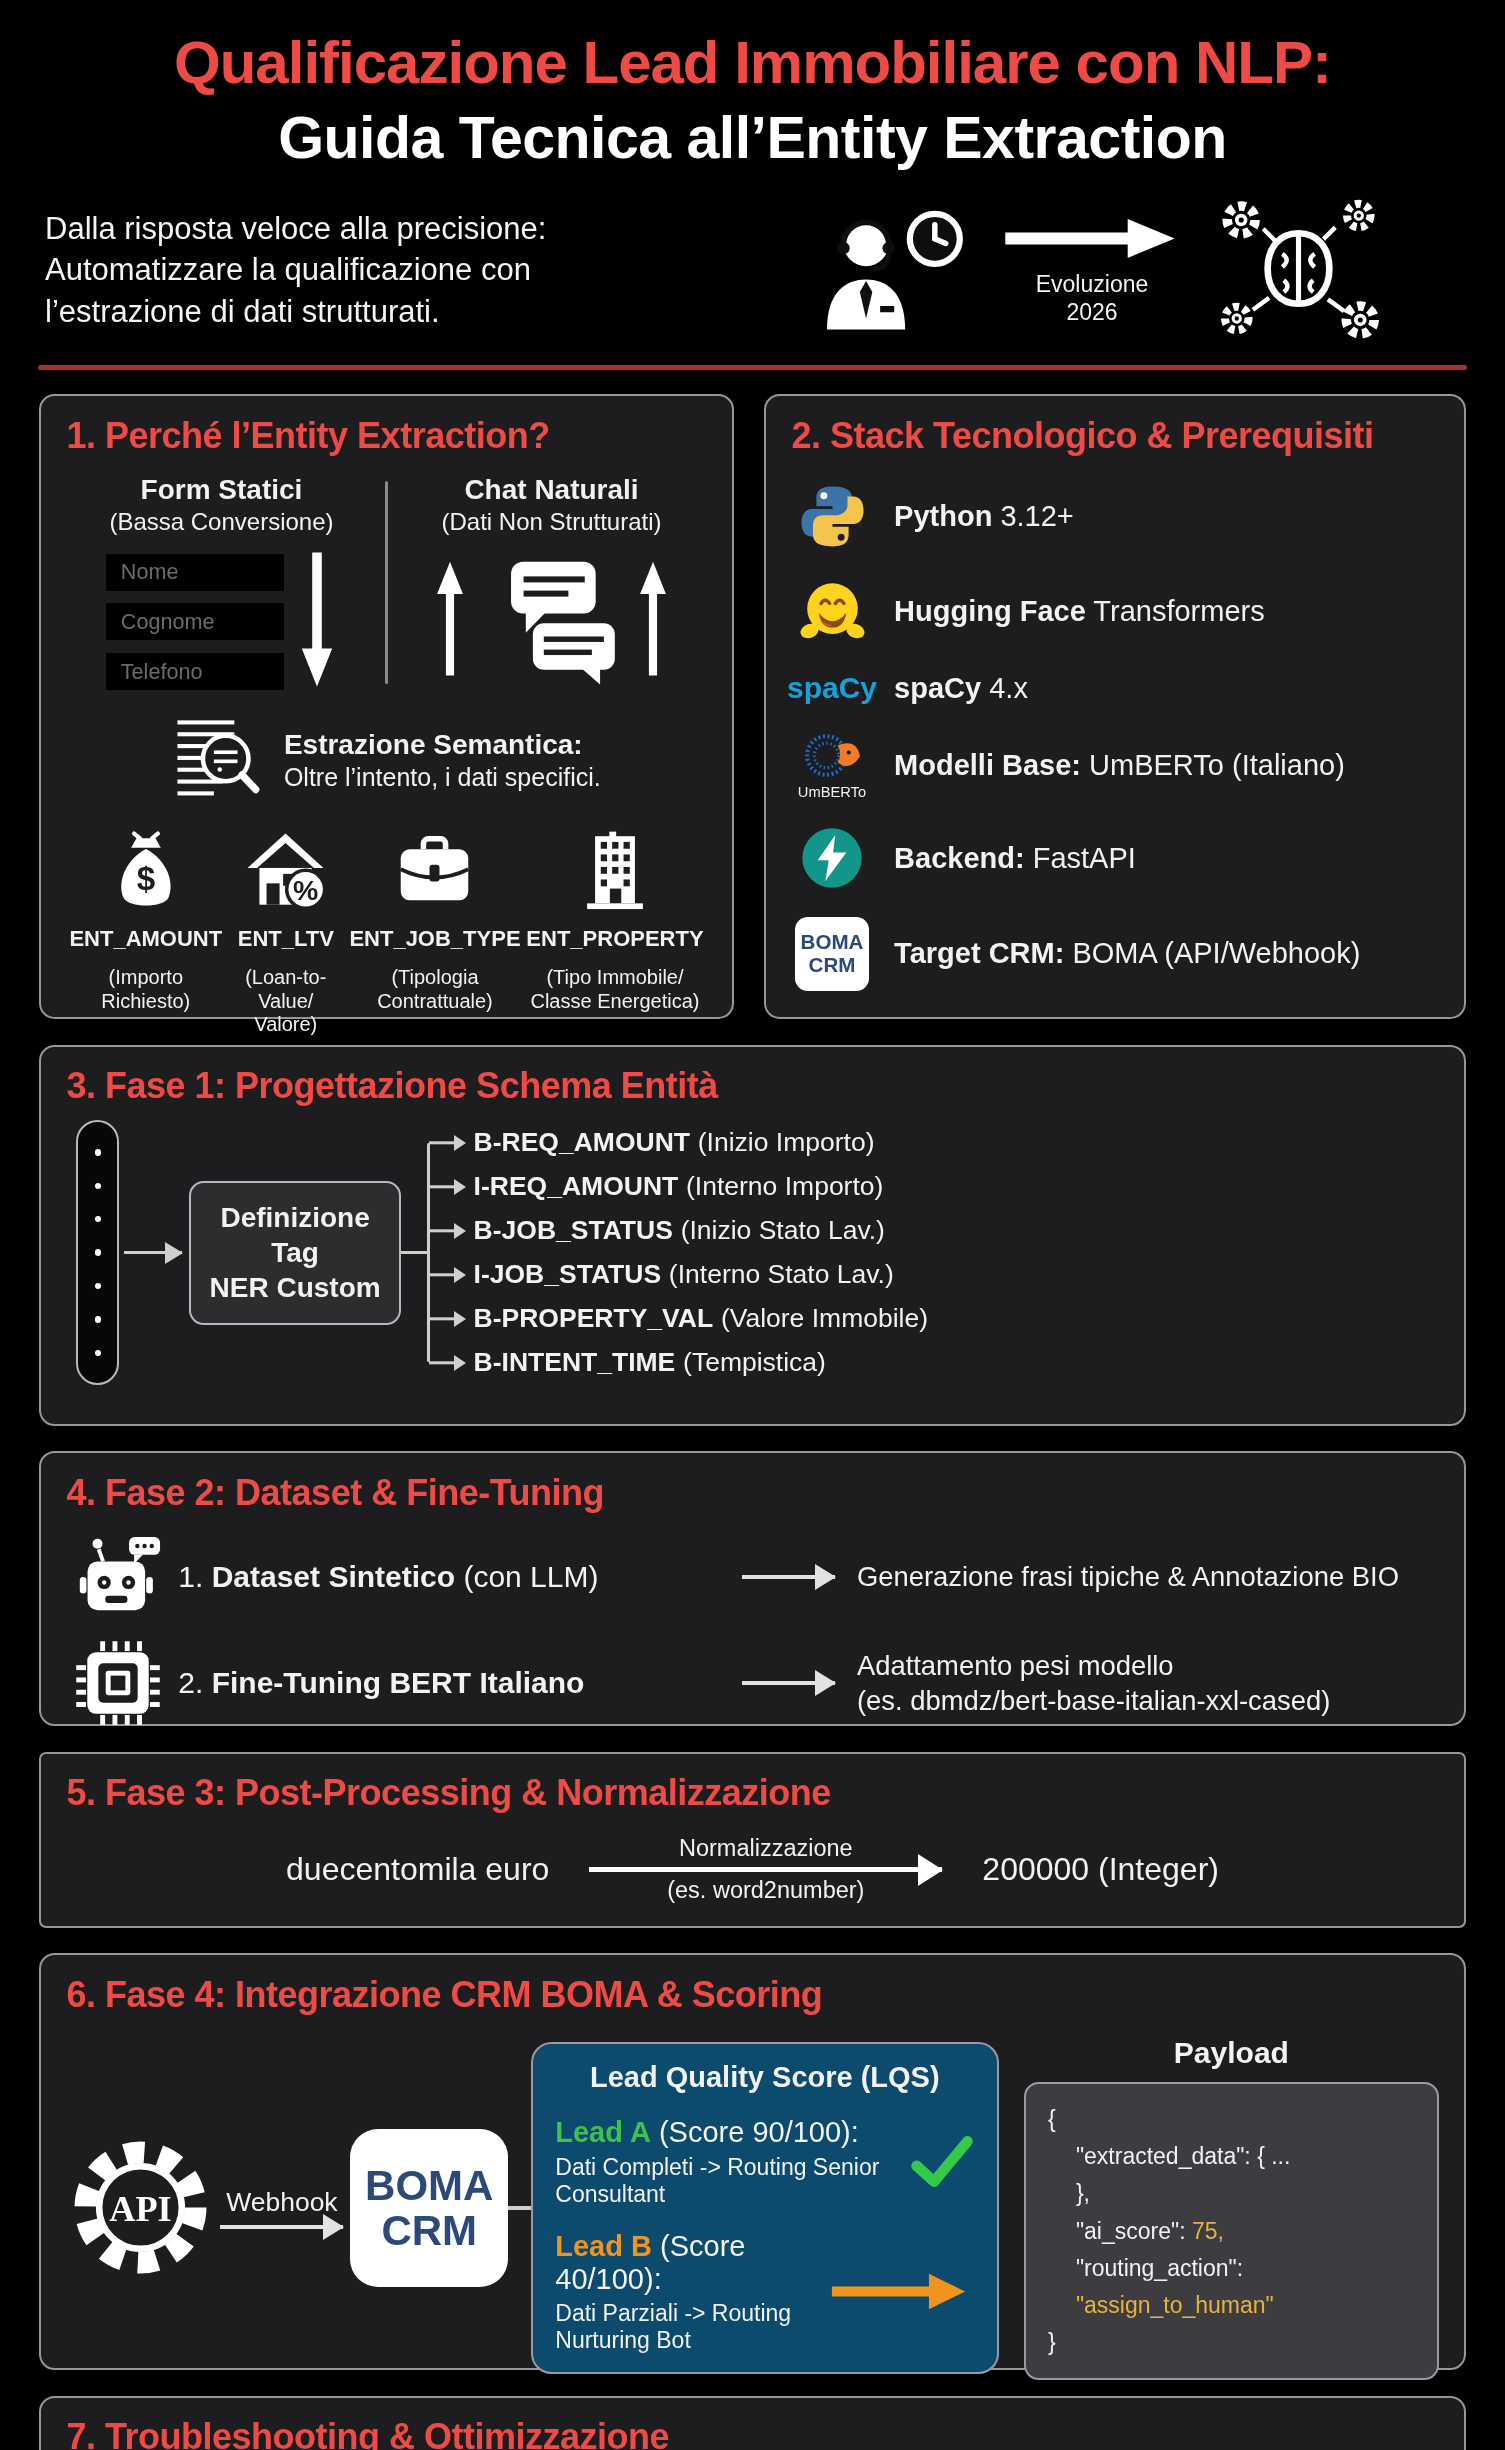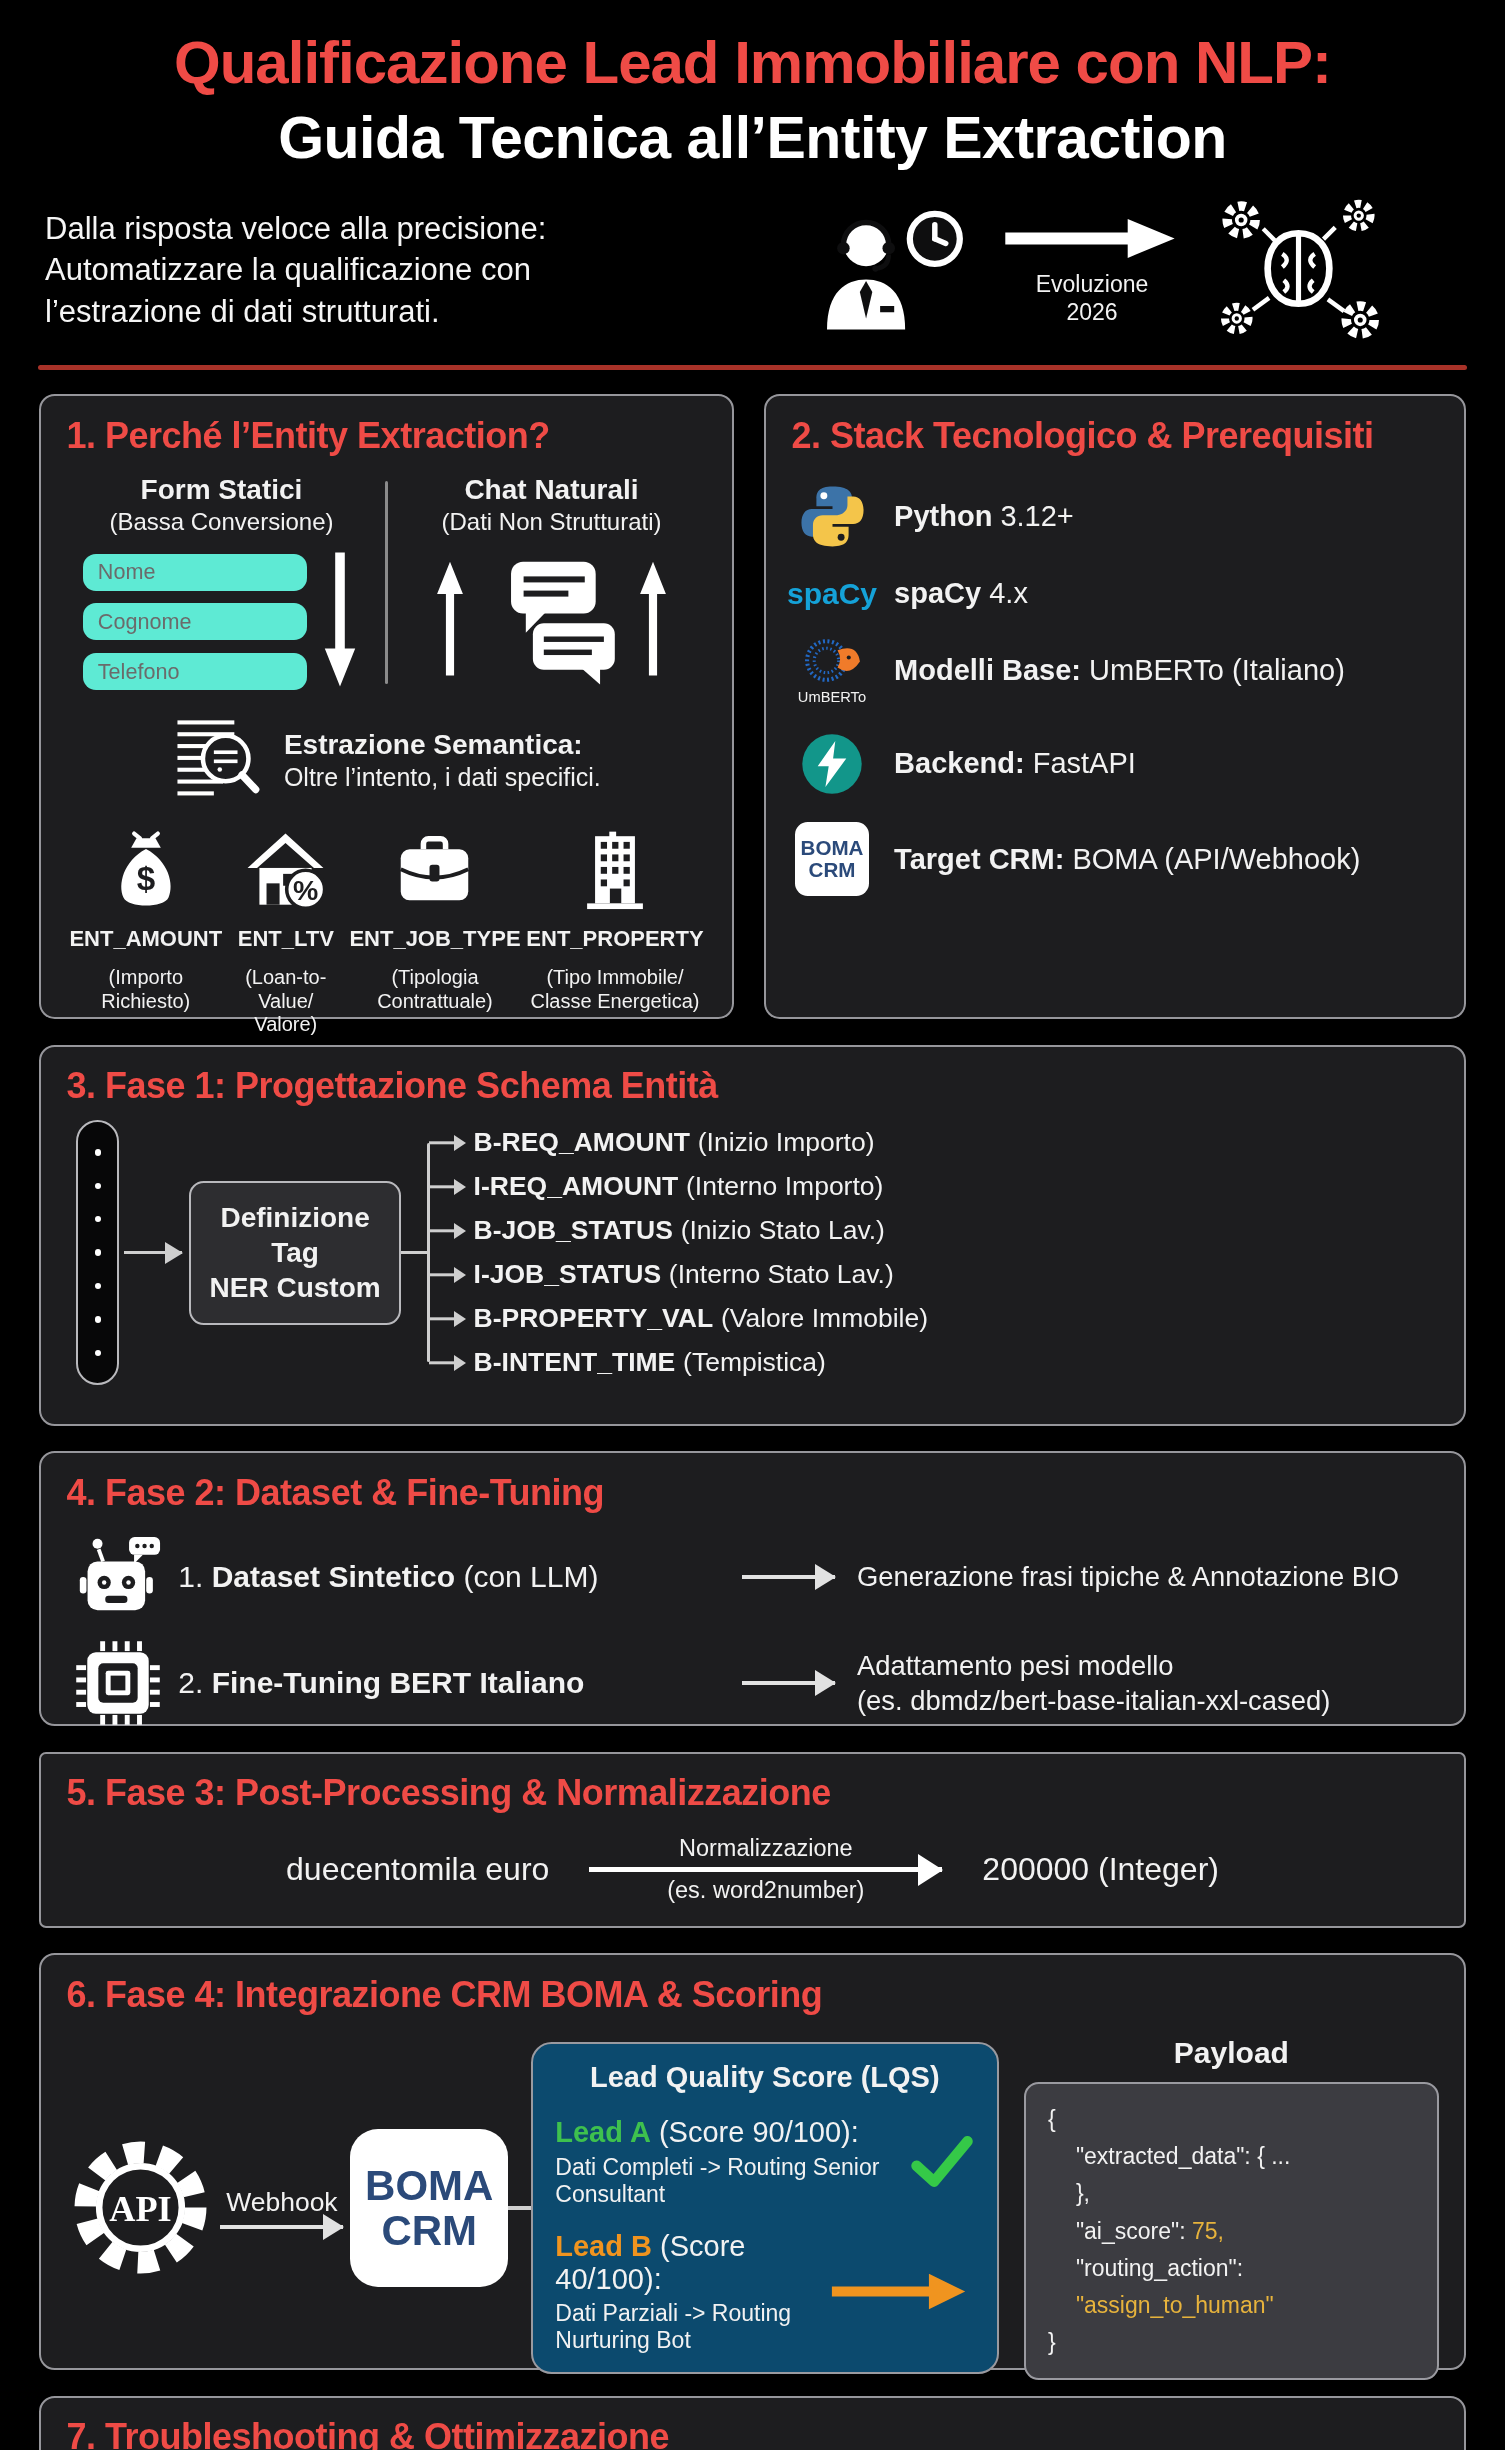--- a/index.html
+++ b/index.html
@@ -29,21 +29,21 @@
   
   .sec1{width:695px;height:625px;}
   .sec2{flex:1;height:625px;}
   .cols1{display:flex;margin-top:16.7px;}
   .col1{flex:1;text-align:center;}
   .vdiv{width:2.5px;background:#8b8b8b;border-radius:1.5px;margin:6.9px 8.8px;}
   .coltitle{font-size:28px;font-weight:800;}
   .colsub{font-size:24px;margin-top:2px;}
   .formwrap{display:flex;align-items:center;justify-content:center;gap:12.7px;margin-top:16.7px;}
   .pills{display:flex;flex-direction:column;gap:12.7px;}
-  .pill{width:224px;height:37px;background:#5eead4;border-radius:13px;color:#6b6b6b;font-size:21.6px;
+  .pill{width:178px;height:37px;background:#000000;border-radius:0;color:#6b6b6b;font-size:21.6px;
         display:flex;align-items:center;padding-left:14.7px;}
   .chatwrap{display:flex;align-items:center;justify-content:center;gap:13.7px;margin-top:17.6px;}
   .semrow{display:flex;align-items:center;justify-content:center;gap:20.6px;margin-top:22.5px;}
   .semtext{text-align:left;}
   .semtitle{font-size:28px;font-weight:800;}
   .semsub{font-size:25px;margin-top:2px;}
   .ents{display:flex;margin-top:23.5px;}
   .ent{flex:1;text-align:center;padding:0 2.9px;}
   .entname{font-size:22px;font-weight:800;margin-top:10.8px;}
   .entdesc{font-size:20px;line-height:1.18;margin-top:14px;}
@@ -325,20 +325,34 @@
     <div class="stackrow">
       <span class="stackicon">
         <svg width="69" height="69" viewBox="0 0 120 120">
           <path d="M60,8 c-24,0 -28,10 -28,21 v13 h28 v5 H24 c-11,0 -18,9 -18,24 s7,24 18,24 h10 V80 c0,-11 10,-18 21,-18 h22 c10,0 17,-7 17,-17 V29 c0,-11 -6,-21 -34,-21 z" fill="#3c73a8"></path>
           <circle cx="45" cy="24" r="6" fill="#fff"></circle>
           <path d="M60,112 c24,0 28,-10 28,-21 V78 H60 v-5 h36 c11,0 18,-9 18,-24 s-7,-24 -18,-24 H86 v15 c0,11 -10,18 -21,18 H43 c-10,0 -17,7 -17,17 v16 c0,11 6,21 34,21 z" fill="#f4c54a"></path>
           <circle cx="75" cy="96" r="6" fill="#1d1d1f"></circle>
         </svg>
       </span>
       <div class="stacktext"><span class="b">Python</span><span> 3.12+</span></div>
+    </div>
+    <div class="stackrow">
+      <span class="stackicon">
+        <svg width="69" height="69" viewBox="0 0 120 120">
+          <circle cx="60" cy="55" r="44" fill="#ffd21e"></circle>
+          <path d="M40,46 q7,-11 15,0" fill="none" stroke="#8a4b0f" stroke-width="6" stroke-linecap="round"></path>
+          <path d="M65,46 q7,-11 15,0" fill="none" stroke="#8a4b0f" stroke-width="6" stroke-linecap="round"></path>
+          <path d="M36,62 q24,30 48,0 q-4,26 -24,26 t-24,-26 z" fill="#8a4b0f"></path>
+          <path d="M42,77 q8,6 17,7 q-10,4 -17,-7 z" fill="#f0525f"></path>
+          <ellipse cx="20" cy="94" rx="16" ry="12" fill="#ffd21e" transform="rotate(-20 20 94)"></ellipse>
+          <ellipse cx="100" cy="94" rx="16" ry="12" fill="#ffd21e" transform="rotate(20 100 94)"></ellipse>
+        </svg>
+      </span>
+      <div class="stacktext"><span class="b">Hugging Face</span><span> Transformers</span></div>
     </div>
     <div class="stackrow">
       <span class="stackicon">
           <span class="spacylogo">spaCy</span>
         </span>
       <div class="stacktext"><span class="b">spaCy</span><span> 4.x</span></div>
     </div>
     <div class="stackrow">
       <span class="stackicon">
         <svg width="61" height="51" viewBox="0 0 120 100">

